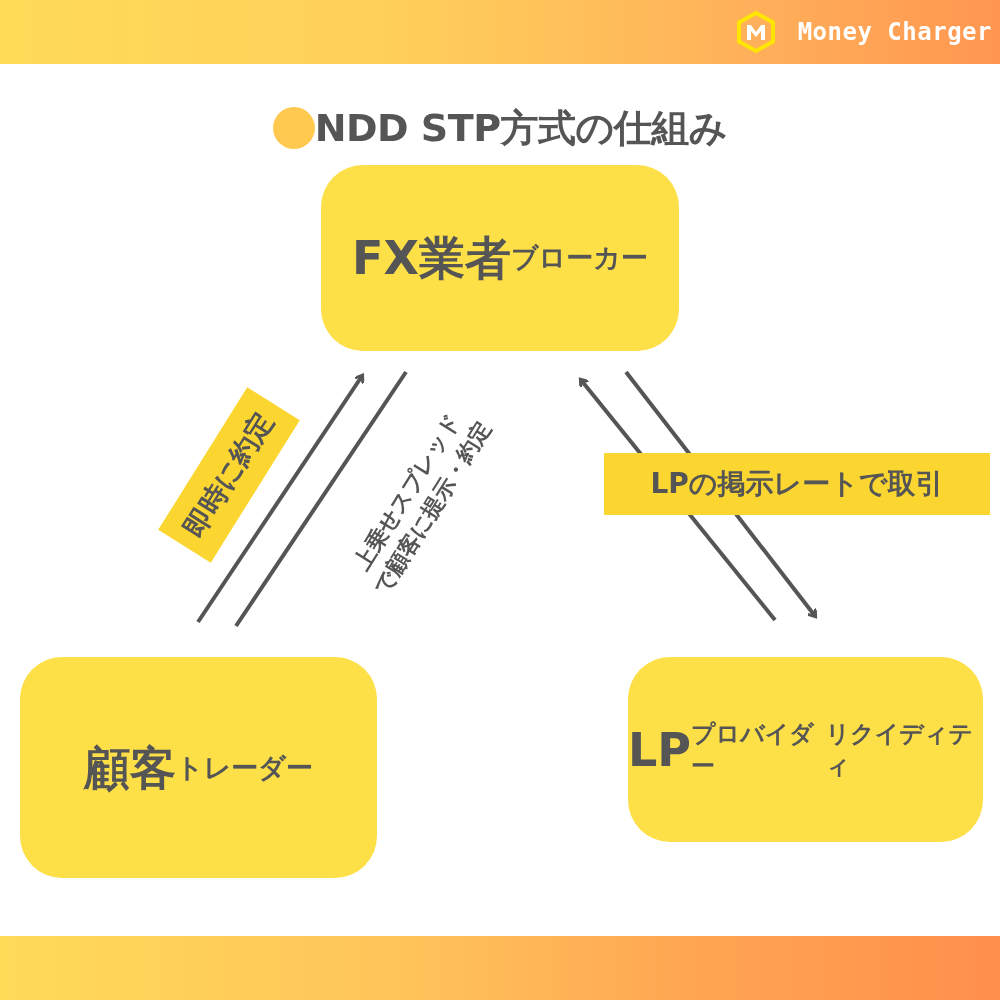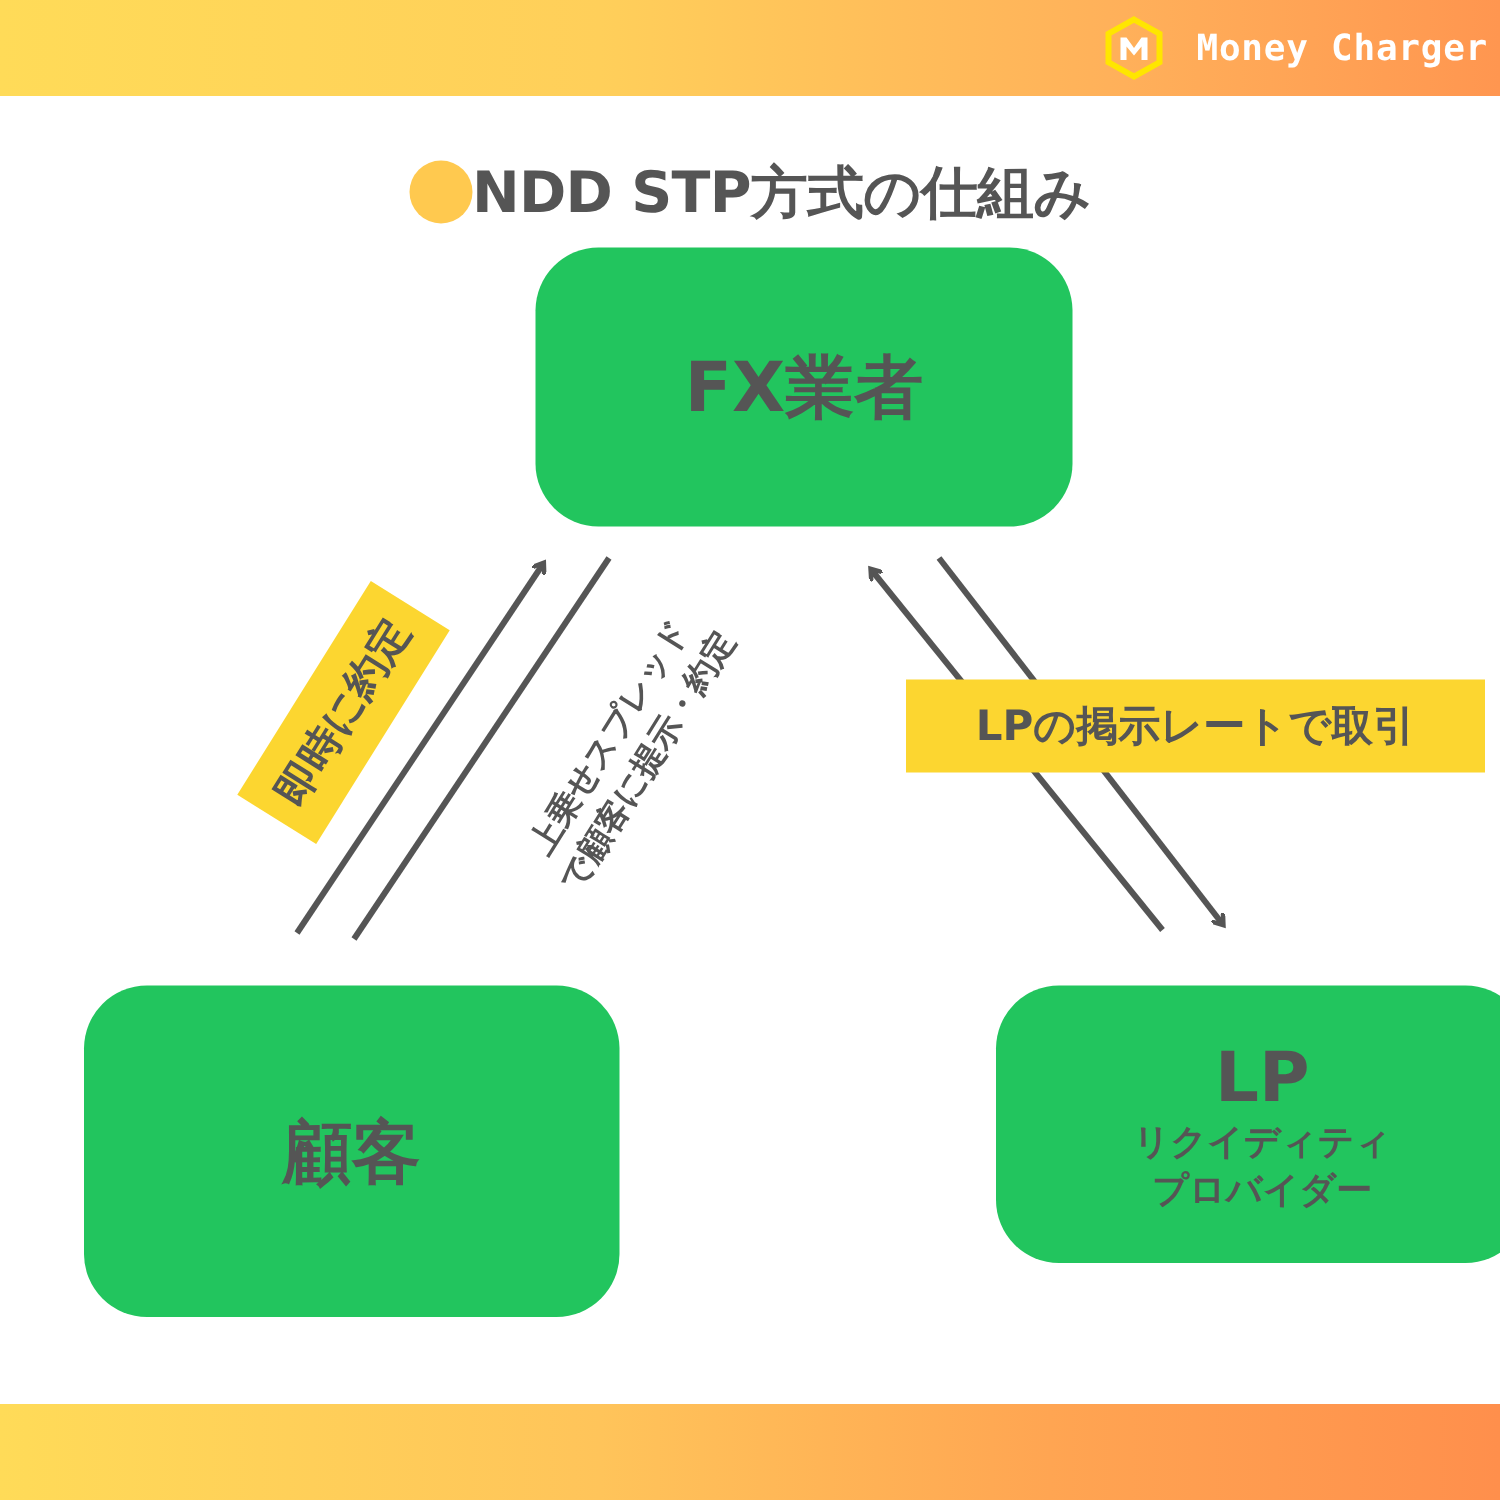--- a/index.html
+++ b/index.html
@@ -27,23 +27,23 @@
     font-family: "DejaVu Sans Mono", "Liberation Mono", monospace;
   }
   .title {
     position: absolute; left: 0; right: 0; top: 100px; height: 56px;
     display: flex; justify-content: center; align-items: center; 
   }
   .title-dot { width: 42px; height: 42px; border-radius: 50%; background: #ffc94f; }
   .title-text { font-size: 38px; font-weight: bold; color: #555555; letter-spacing: -0.5px; }
 
   .node {
-    position: absolute; background: #22c55e; border-radius: 42px;
-    display: flex; flex-direction: column; align-items: center; justify-content: center;
-    color: #555555; font-weight: bold; margin-left: 36px;
+    position: absolute; background: #fde047; border-radius: 42px;
+    display: flex; flex-direction: row; align-items: center; justify-content: center;
+    color: #555555; font-weight: bold;
   }
   .node-broker { left: 321px; top: 165px; width: 358px; height: 186px; }
   .node-customer { left: 20px; top: 657px; width: 357px; height: 221px; }
   .node-lp { left: 628px; top: 657px; width: 355px; height: 185px; }
   .node-main { font-size: 46px; line-height: 54px; }
   .node-sub { font-size: 27px; line-height: 36px; }
   .node-lp .node-sub { font-size: 24px; line-height: 32px; }
 
   svg.arrows { position: absolute; left: 0; top: 0; width: 1000px; height: 1000px; }
 
@@ -94,30 +94,32 @@
 
   <line x1="236" y1="626" x2="406" y2="372" stroke="#555555" stroke-width="4"></line>
 
   <line x1="775" y1="620" x2="581" y2="380" stroke="#555555" stroke-width="4" marker-end="url(#ah)"></line>
 
   <line x1="626" y1="372" x2="815" y2="616" stroke="#555555" stroke-width="4" marker-end="url(#ah)"></line>
 </svg>
 
 <div class="node node-broker">
   <div class="node-main">FX業者</div>
+  <div class="node-sub">ブローカー</div>
 </div>
 
 <div class="node node-customer">
   <div class="node-main">顧客</div>
+  <div class="node-sub">トレーダー</div>
 </div>
 
 <div class="node node-lp">
   <div class="node-main">LP</div>
+  <div class="node-sub">プロバイダー</div>
   <div class="node-sub">リクイディティ</div>
-  <div class="node-sub">プロバイダー</div>
 </div>
 
 <div class="label-box label-instant">即時に約定</div>
 
 <div class="label-spread">
   <div>上乗せスプレッド</div>
   <div>で顧客に提示・約定</div>
 </div>
 
 <div class="label-box label-lprate">LPの掲示レートで取引</div>

